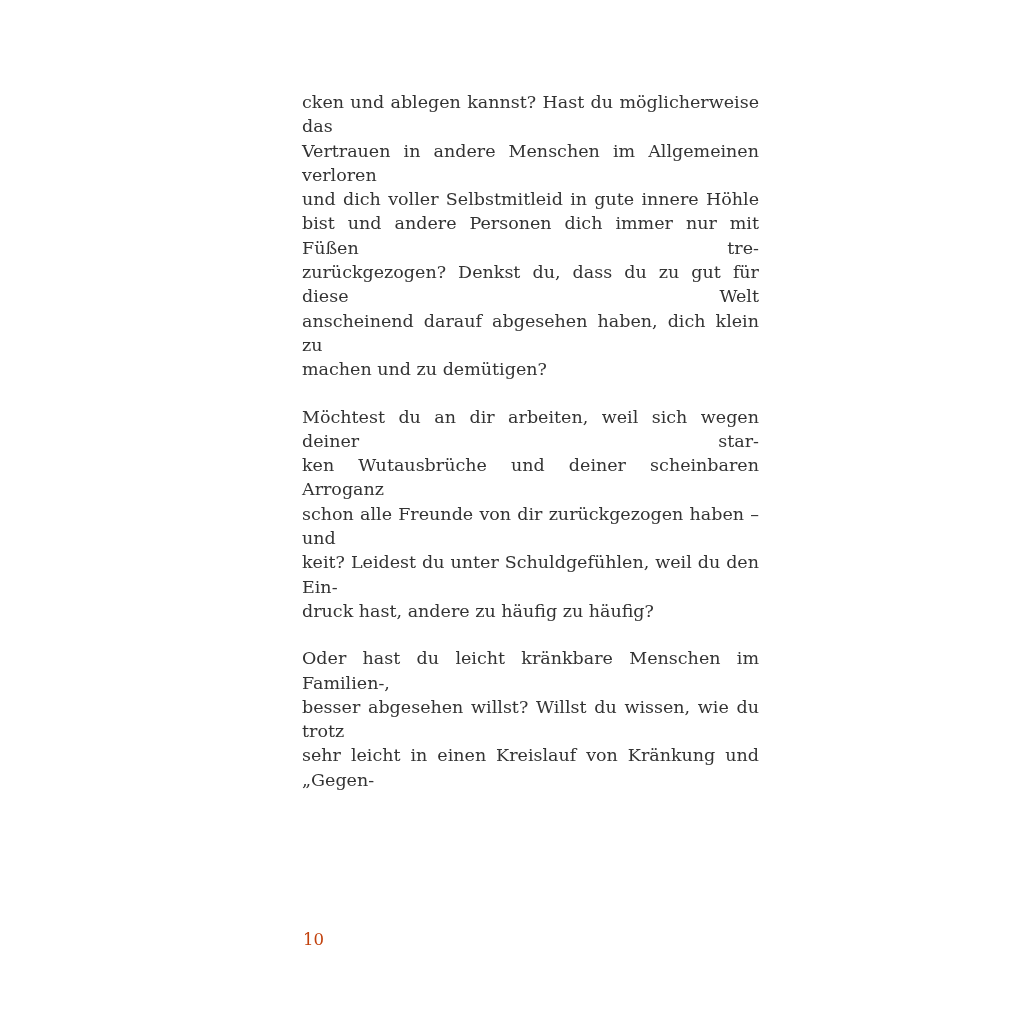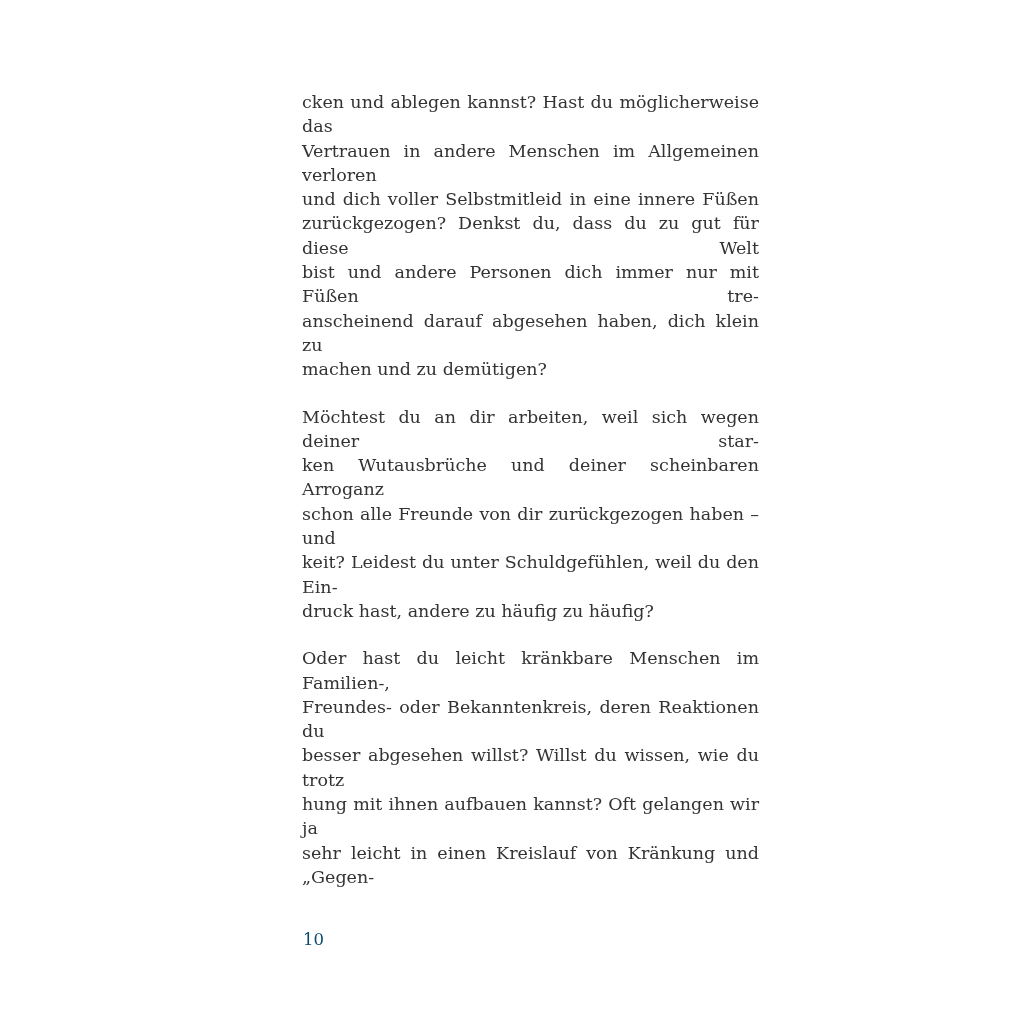--- a/index.html
+++ b/index.html
@@ -34,48 +34,46 @@
     white-space: normal;
   }
   .line.last {
     text-align: right;
     text-align-last: left;
   }
   .page-number {
     position: absolute;
     left: 279px;
     top: 928px;
-    color: #0c4a6e;
+    color: #c2410c;
     font-size: 16.5px;
     line-height: 24px;
   }
 </style>
 </head>
 <body>
 
 <div class="page">
   <div class="text-block">
       <div class="paragraph">
         <div class="line">cken und ablegen kannst? Hast du möglicherweise das</div>
         <div class="line">Vertrauen in andere Menschen im Allgemeinen verloren</div>
-        <div class="line">und dich voller Selbstmitleid in eine innere Füßen</div>
+        <div class="line">und dich voller Selbstmitleid in gute innere Höhle</div>
+        <div class="line">bist und andere Personen dich immer nur mit Füßen tre-</div>
         <div class="line">zurückgezogen? Denkst du, dass du zu gut für diese Welt</div>
-        <div class="line">bist und andere Personen dich immer nur mit Füßen tre-</div>
         <div class="line">anscheinend darauf abgesehen haben, dich klein zu</div>
         <div class="line last">machen und zu demütigen?</div>
       </div>
       <div class="paragraph">
         <div class="line">Möchtest du an dir arbeiten, weil sich wegen deiner star-</div>
         <div class="line">ken Wutausbrüche und deiner scheinbaren Arroganz</div>
         <div class="line">schon alle Freunde von dir zurückgezogen haben – und</div>
         <div class="line">keit? Leidest du unter Schuldgefühlen, weil du den Ein-</div>
         <div class="line last">druck hast, andere zu häufig zu häufig?</div>
       </div>
       <div class="paragraph">
         <div class="line">Oder hast du leicht kränkbare Menschen im Familien-,</div>
-        <div class="line">Freundes- oder Bekanntenkreis, deren Reaktionen du</div>
         <div class="line">besser abgesehen willst? Willst du wissen, wie du trotz</div>
-        <div class="line">hung mit ihnen aufbauen kannst? Oft gelangen wir ja</div>
         <div class="line">sehr leicht in einen Kreislauf von Kränkung und „Gegen-</div>
       </div>
     </div>
   <div class="page-number">10</div>
 </div>
 
 </body></html>

